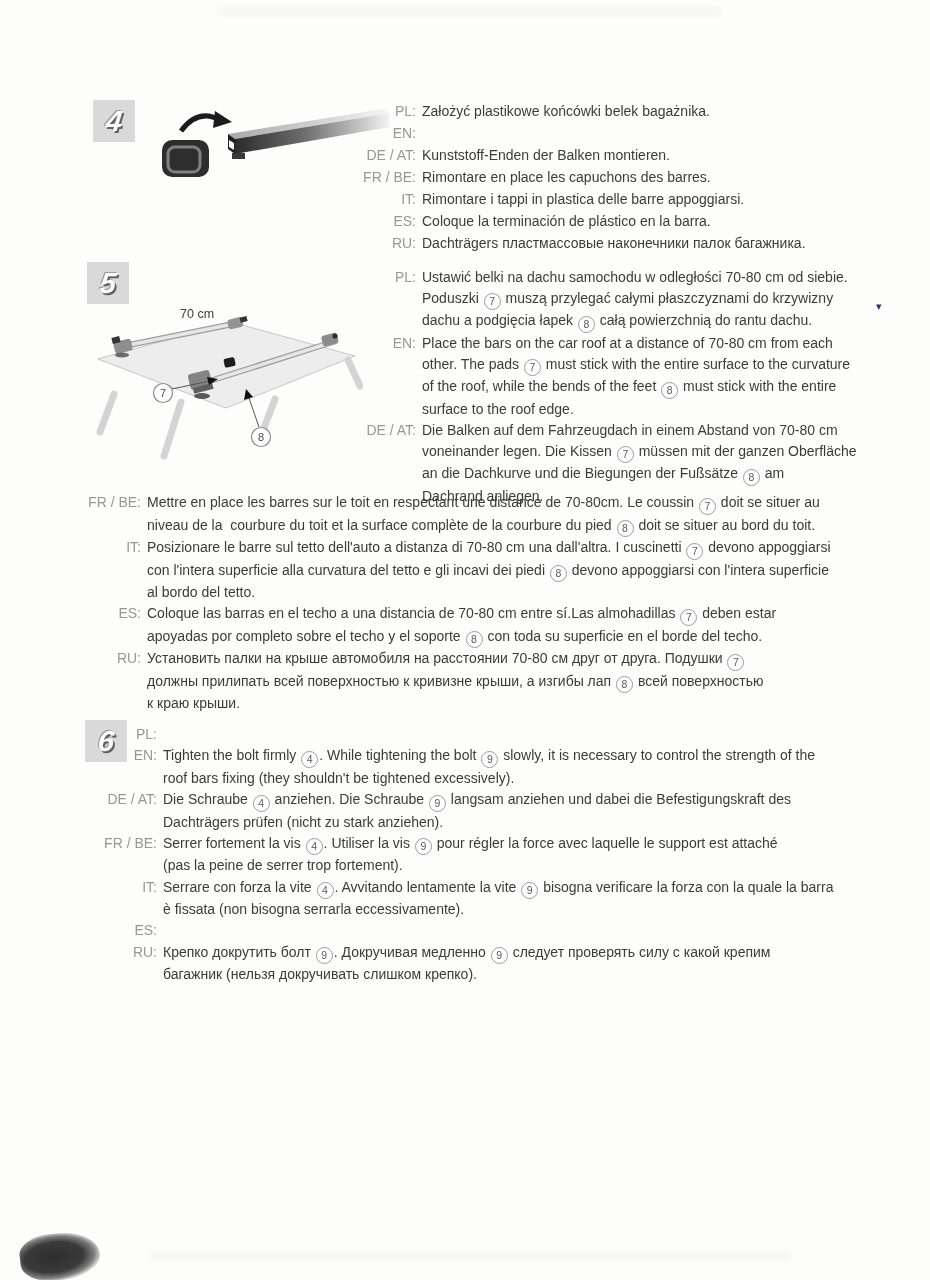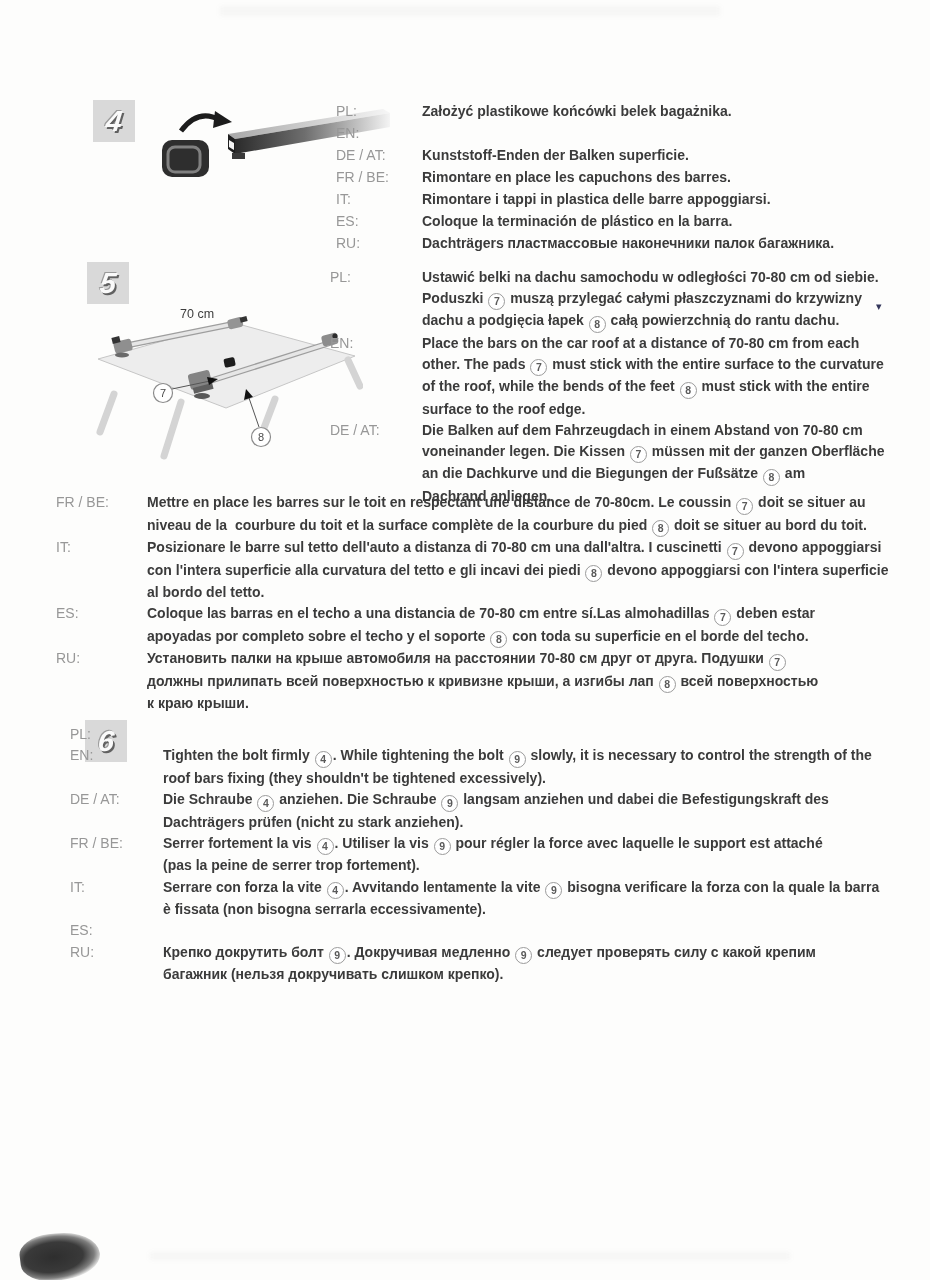--- a/index.html
+++ b/index.html
@@ -12,22 +12,22 @@
     position:absolute;width:42px;height:42px;background:#d9d9d9;
     display:flex;align-items:center;justify-content:center;
   }
   .badge span{
     font-style:italic;font-weight:bold;font-size:29px;color:#fafafa;
     text-shadow:2px 2px 0 #616161,-1px -1px 0 #9a9a9a;line-height:1;
     transform:skewX(-6deg);
   }
   .tblock{position:absolute;font-size:14px;color:#3b3b3b;}
   .entry{display:flex;align-items:flex-start;}
-  .lab{flex:none;text-align:left;color:#979797;padding-right:6px;}
-  .txt{flex:1;white-space:pre-wrap;font-weight:bold;}
+  .lab{flex:none;text-align:right;color:#979797;padding-right:6px;}
+  .txt{flex:1;white-space:pre-wrap;}
   .b4{line-height:22px;width:575px;}
   .b5a{line-height:20.9px;width:584px;}
   .b5b{line-height:21.3px;width:860px;}
   .b6{line-height:21.3px;width:835px;}
   .circ{
     display:inline-block;width:15px;height:15px;line-height:14px;text-align:center;
     border:1px solid #9b9b9b;border-radius:50%;font-size:10.5px;color:#5a5a5a;
     vertical-align:-2.5px;background:#fff;margin:0 1px;
   }
   .fig{position:absolute;}
@@ -82,21 +82,21 @@
   <div class="tblock b4" style="left:336px;top:100px;">
       <div class="entry">
         <div class="lab" style="width: 80px;">PL:</div>
         <div class="txt">Założyć plastikowe końcówki belek bagażnika.</div>
       </div>
       <div class="entry">
         <div class="lab" style="width: 80px;">EN:</div>
       </div>
       <div class="entry">
         <div class="lab" style="width: 80px;">DE / AT:</div>
-        <div class="txt">Kunststoff-Enden der Balken superficie.</div>
+        <div class="txt">Kunststoff-Enden der Balken montieren.</div>
       </div>
       <div class="entry">
         <div class="lab" style="width: 80px;">FR / BE:</div>
         <div class="txt">Rimontare en place les capuchons des barres.</div>
       </div>
       <div class="entry">
         <div class="lab" style="width: 80px;">IT:</div>
         <div class="txt">Rimontare i tappi in plastica delle barre appoggiarsi.</div>
       </div>
       <div class="entry">

